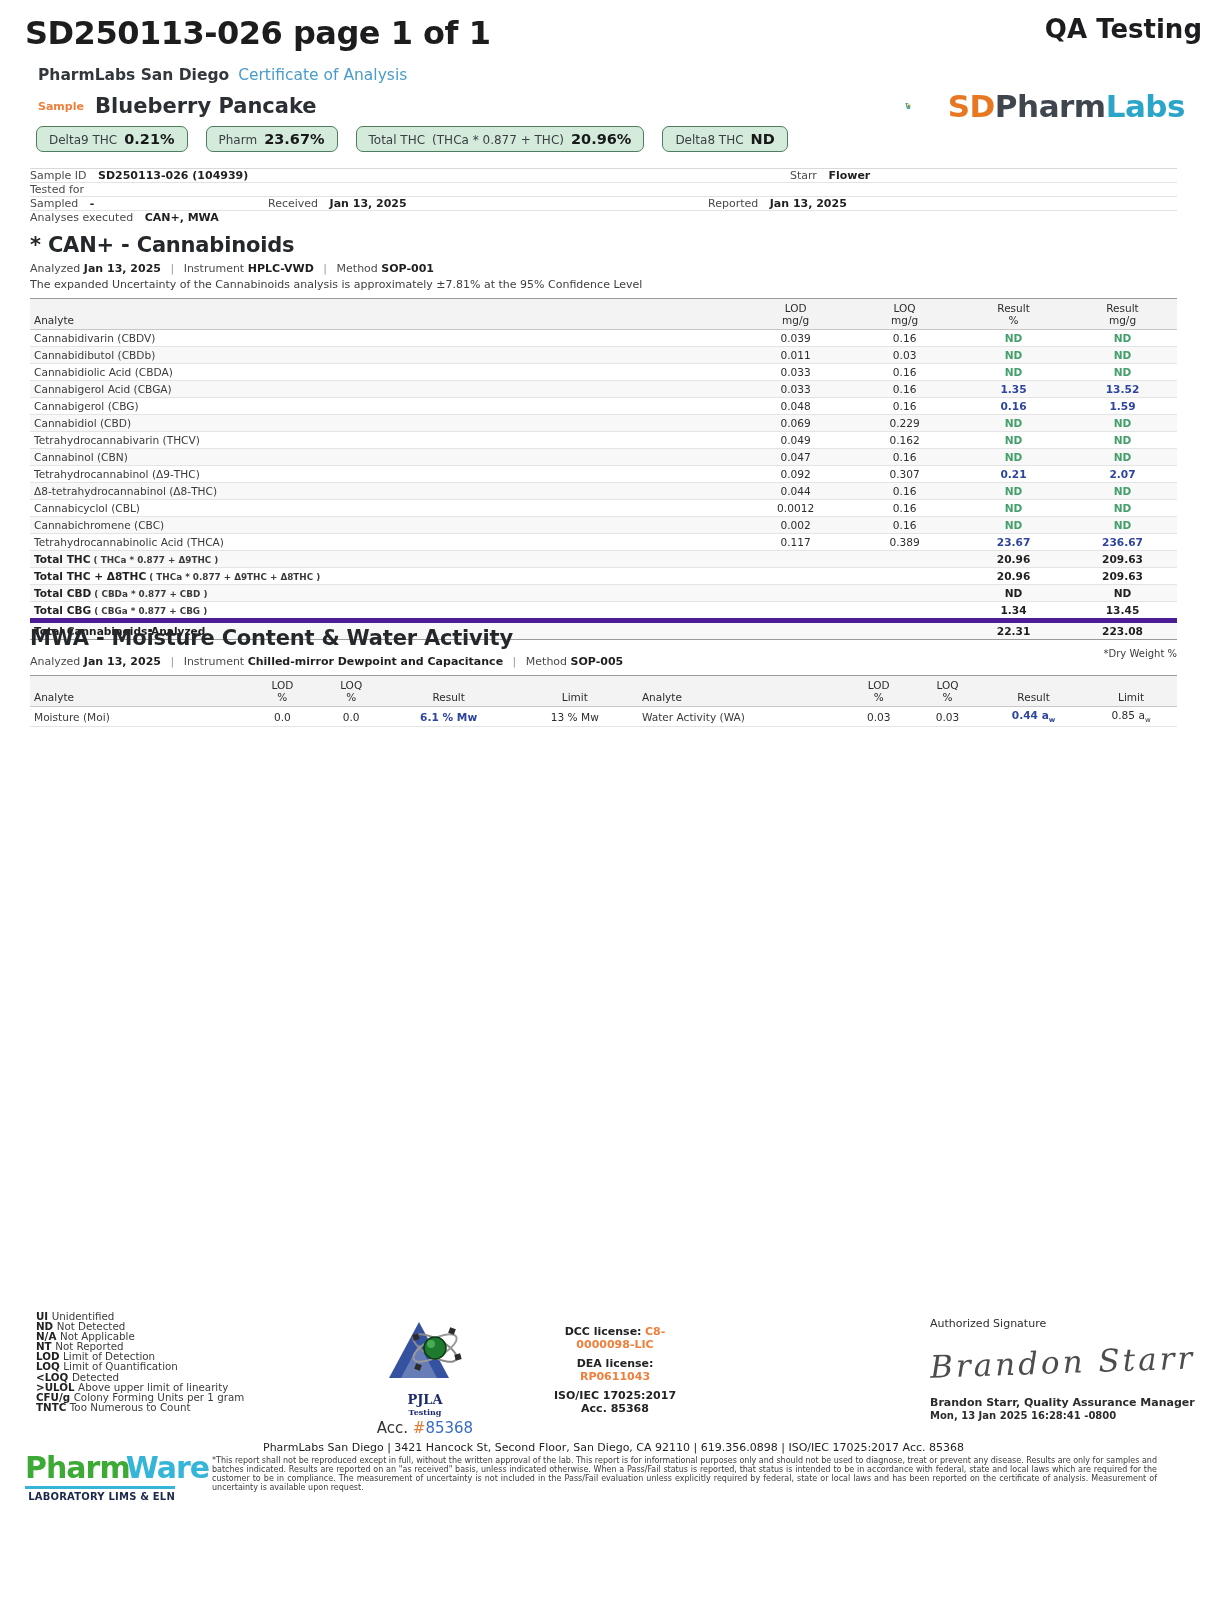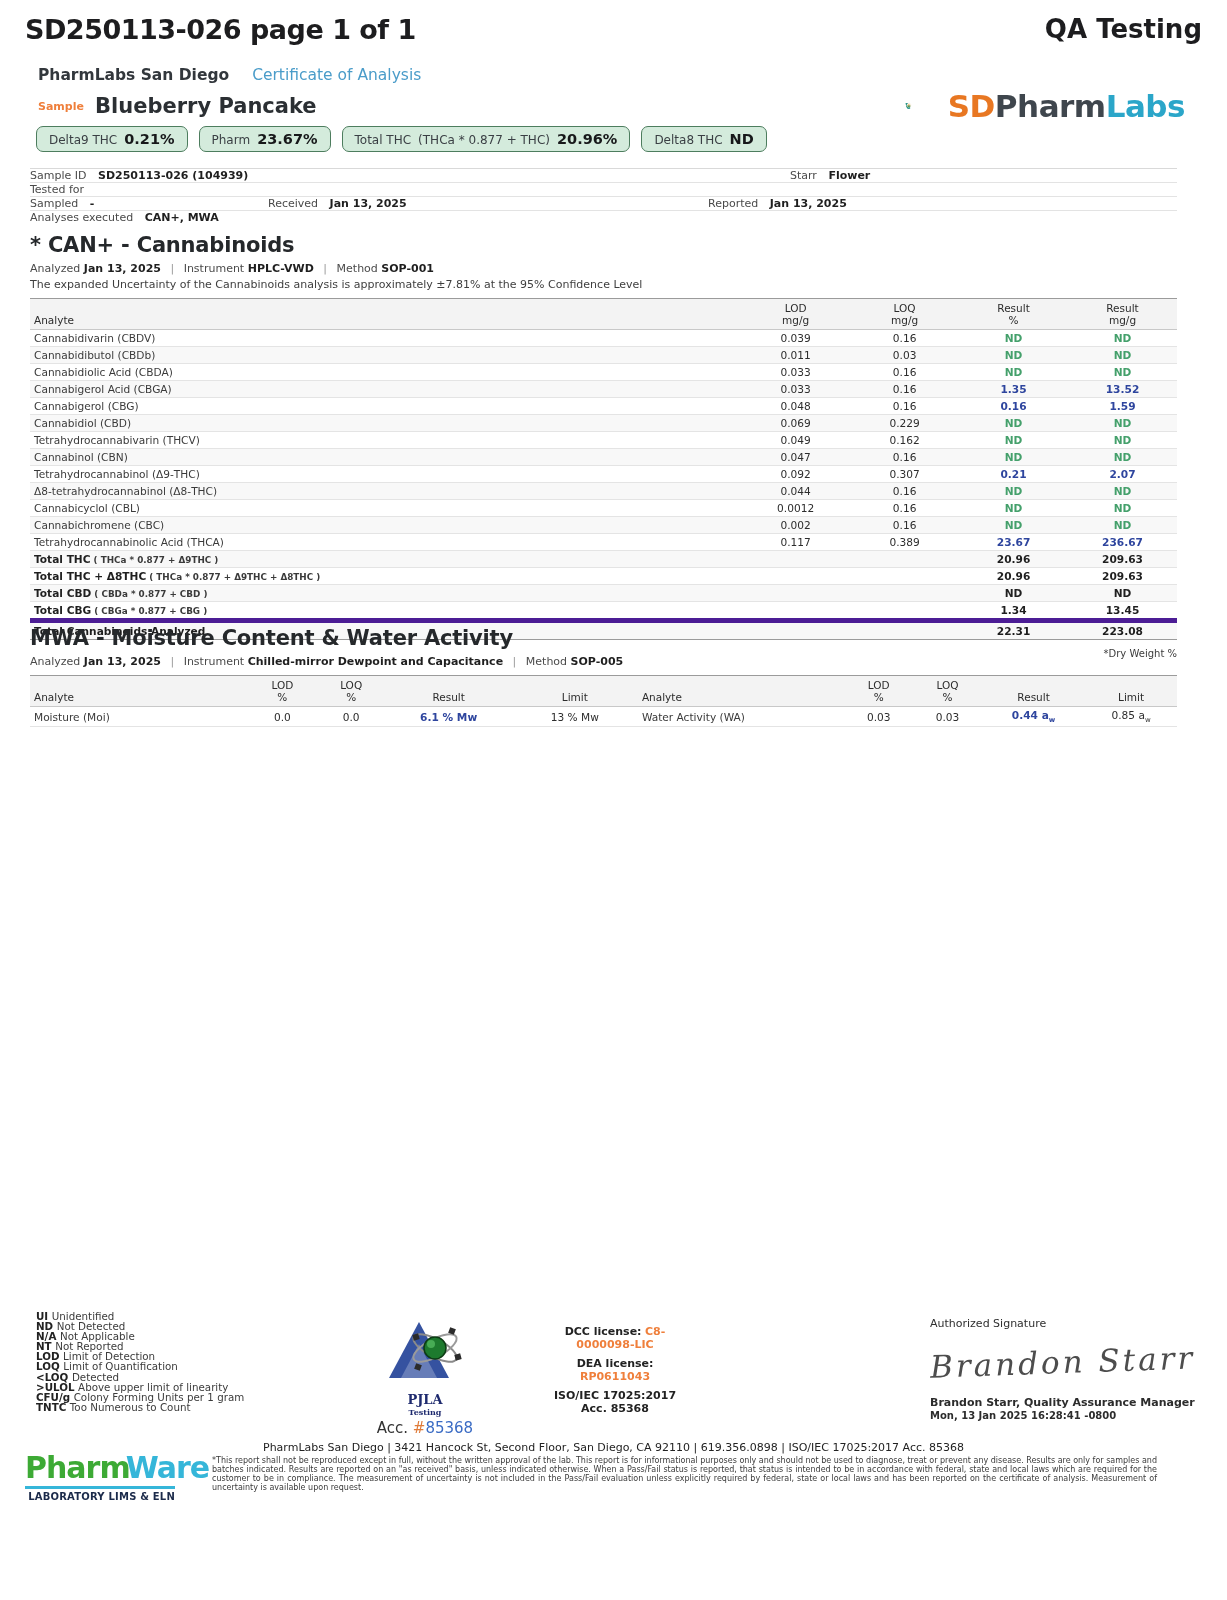--- a/index.html
+++ b/index.html
@@ -1,40 +1,40 @@
 <!DOCTYPE html>
 <html><head>
 <meta charset="utf-8">
 <style>
   * { margin:0; padding:0; box-sizing:border-box; }
   body { background:#fff; font-family:"DejaVu Sans","Liberation Sans",sans-serif; color:#333; }
   .page { position:relative; width:1227px; height:1600px; background:#fff; overflow:hidden; }
 
   
   .doc-header { position:absolute; top:14px; left:25px; right:25px; display:flex; justify-content:space-between; }
-  .doc-id { font-size:27px; font-weight:700; color:#1d1d1f; letter-spacing:-0.5px; }
+  .doc-id { font-size:32px; font-weight:700; color:#1d1d1f; letter-spacing:-0.5px; }
   .qa-label { font-size:26px; font-weight:600; color:#1d1d1f; }
 
   .lab-line { position:absolute; top:66px; left:38px; font-size:15.5px; }
   .lab-name { font-weight:700; color:#32373c; }
-  .doc-type { color:#4a9cc9; font-weight:500; margin-left:18px; }
+  .doc-type { color:#4a9cc9; font-weight:500; margin-left:4px; }
 
   .sample-line { position:absolute; top:94px; left:38px; }
   .sample-label { font-size:11px; color:#ef7f3b; font-weight:600; margin-right:6px; vertical-align:3px; }
   .sample-name { font-size:21px; font-weight:700; color:#2b2f33; }
 
   
   .brand-logo { position:absolute; top:70px; left:905px; width:280px; height:72px; display:flex; align-items:center;gap:32px; }
   .brand-text { font-size:31px; font-weight:700; letter-spacing:-0.5px; margin-left:4px; }
   .brand-sd { color:#e87722; }
   .brand-pharm { color:#3f464d; }
   .brand-labs { color:#2ba6c9; }
 
   
-  .badges { position:absolute; top:126px; left:36px; display:flex; gap:11px; }
+  .badges { position:absolute; top:126px; left:36px; display:flex; gap:18px; }
   .badge { background:#d4ebdc; border:1.5px solid #4d7d5e; border-radius:7px; padding:4px 12px; display:flex; align-items:baseline; gap:7px; white-space:nowrap; }
   .badge .b-label { font-size:12px; color:#3a3f44; font-weight:500; }
   .badge .b-formula { font-size:12px; color:#3a3f44;text-align:center; }
   .badge .b-value { font-size:14.5px; color:#17181a; font-weight:700; }
 
   
   .sample-info { position:absolute; top:168px; left:30px; width:1147px; font-size:11px; border-top:1px solid #d9d9d9; }
   .si-row { position:relative; height:14px; line-height:13px; border-bottom:1px solid #e3e3e3; }
   .si-row.last { border-bottom:none; }
   .si-label { color:#4a4a4a; }

